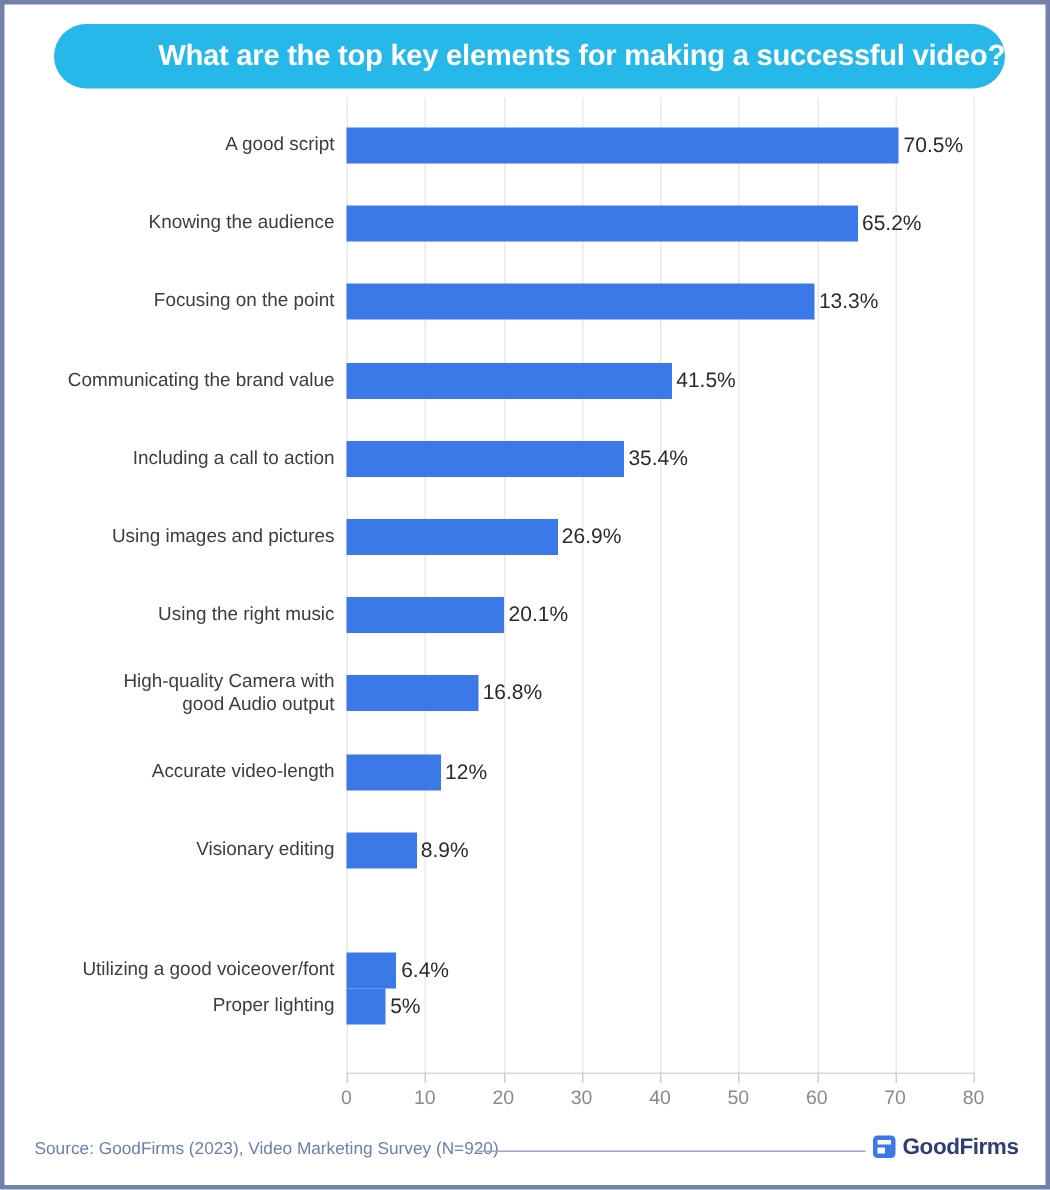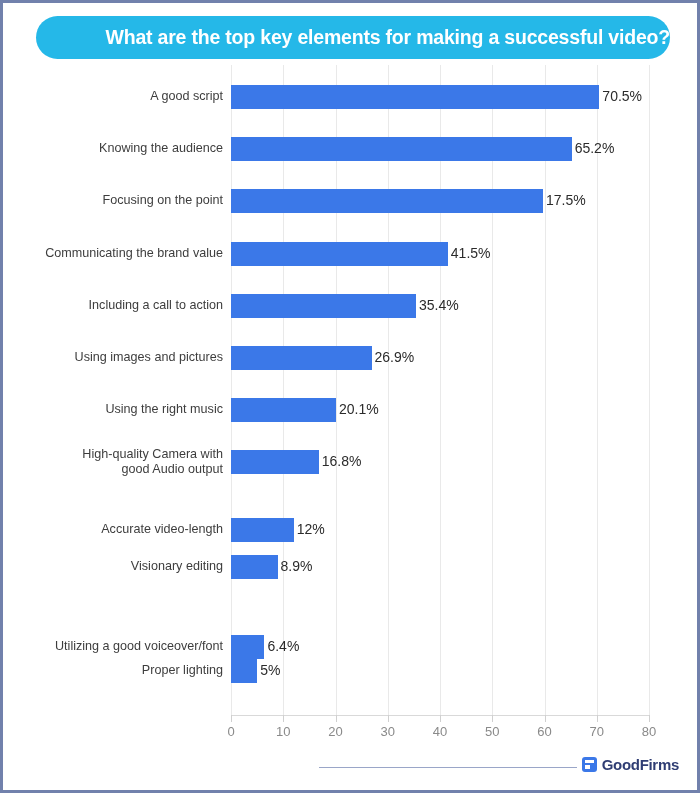--- a/index.html
+++ b/index.html
@@ -261,21 +261,21 @@
             <div>Knowing the audience</div>
           </div>
           <div class="bar" style="width: 340.67px; background: rgb(59, 120, 232);"></div>
           <div class="bar-value" style="left: 571.67px;">65.2%</div>
         </div>
         <div class="row" style="top: 128.4px;">
           <div class="cat-label one-line">
             <div>Focusing on the point</div>
           </div>
           <div class="bar" style="width: 311.933px; background: rgb(59, 120, 232);"></div>
-          <div class="bar-value" style="left: 542.933px;">17.5%</div>
+          <div class="bar-value" style="left: 542.933px;">13.3%</div>
         </div>
         <div class="row" style="top: 180.6px;">
           <div class="cat-label one-line">
             <div>Communicating the brand value</div>
           </div>
           <div class="bar" style="width: 216.838px; background: rgb(59, 120, 232);"></div>
           <div class="bar-value" style="left: 447.837px;">41.5%</div>
         </div>
         <div class="row" style="top: 232.8px;">
           <div class="cat-label one-line">
@@ -299,21 +299,21 @@
           <div class="bar-value" style="left: 336.022px;">20.1%</div>
         </div>
         <div class="row" style="top: 389.4px;">
           <div class="cat-label two-line">
             <div>High-quality Camera with</div>
             <div>good Audio output</div>
           </div>
           <div class="bar" style="width: 87.78px; background: rgb(59, 120, 232);"></div>
           <div class="bar-value" style="left: 318.78px;">16.8%</div>
         </div>
-        <div class="row" style="top: 441.6px; margin-top: 15px;">
+        <div class="row" style="top: 441.6px;">
           <div class="cat-label one-line">
             <div>Accurate video-length</div>
           </div>
           <div class="bar" style="width: 62.7px; background: rgb(59, 120, 232);"></div>
           <div class="bar-value" style="left: 293.7px;">12%</div>
         </div>
         <div class="row" style="top: 493.8px;">
           <div class="cat-label one-line">
             <div>Visionary editing</div>
           </div>
@@ -331,20 +331,21 @@
           <div class="cat-label one-line">
             <div>Proper lighting</div>
           </div>
           <div class="bar" style="width: 26.125px; background: rgb(59, 120, 232);"></div>
           <div class="bar-value" style="left: 257.125px;">5%</div>
         </div>
       </div>
   </div>
 
   <div class="footer">
+    <span class="source-text">Source: GoodFirms (2023), Video Marketing Survey (N=920)</span>
     <div class="footer-rule"></div>
     <div class="brand">
       <span class="brand-mark"></span>
       <span class="brand-name">GoodFirms</span>
     </div>
   </div>
 
 </div>
 
 </body></html>

